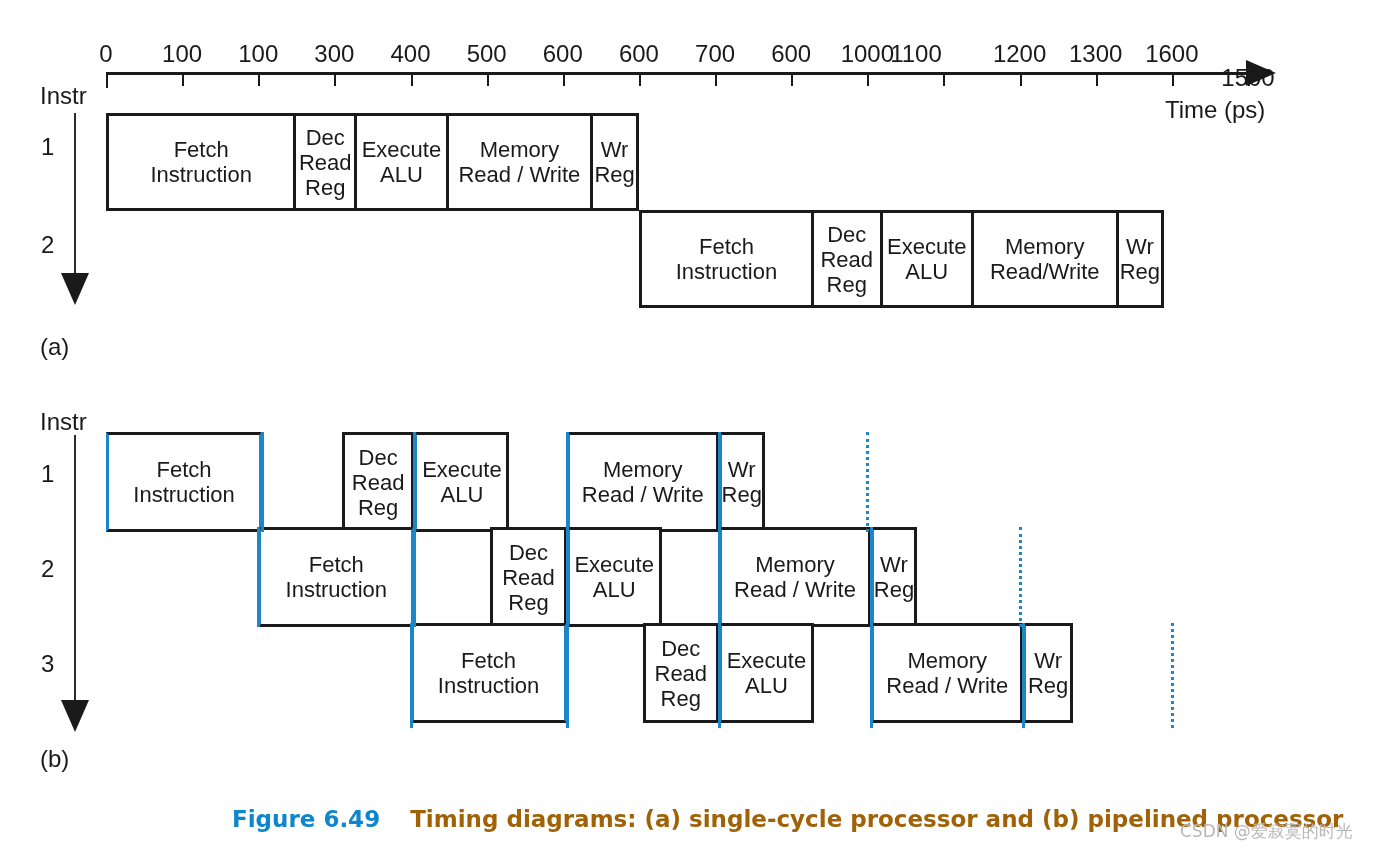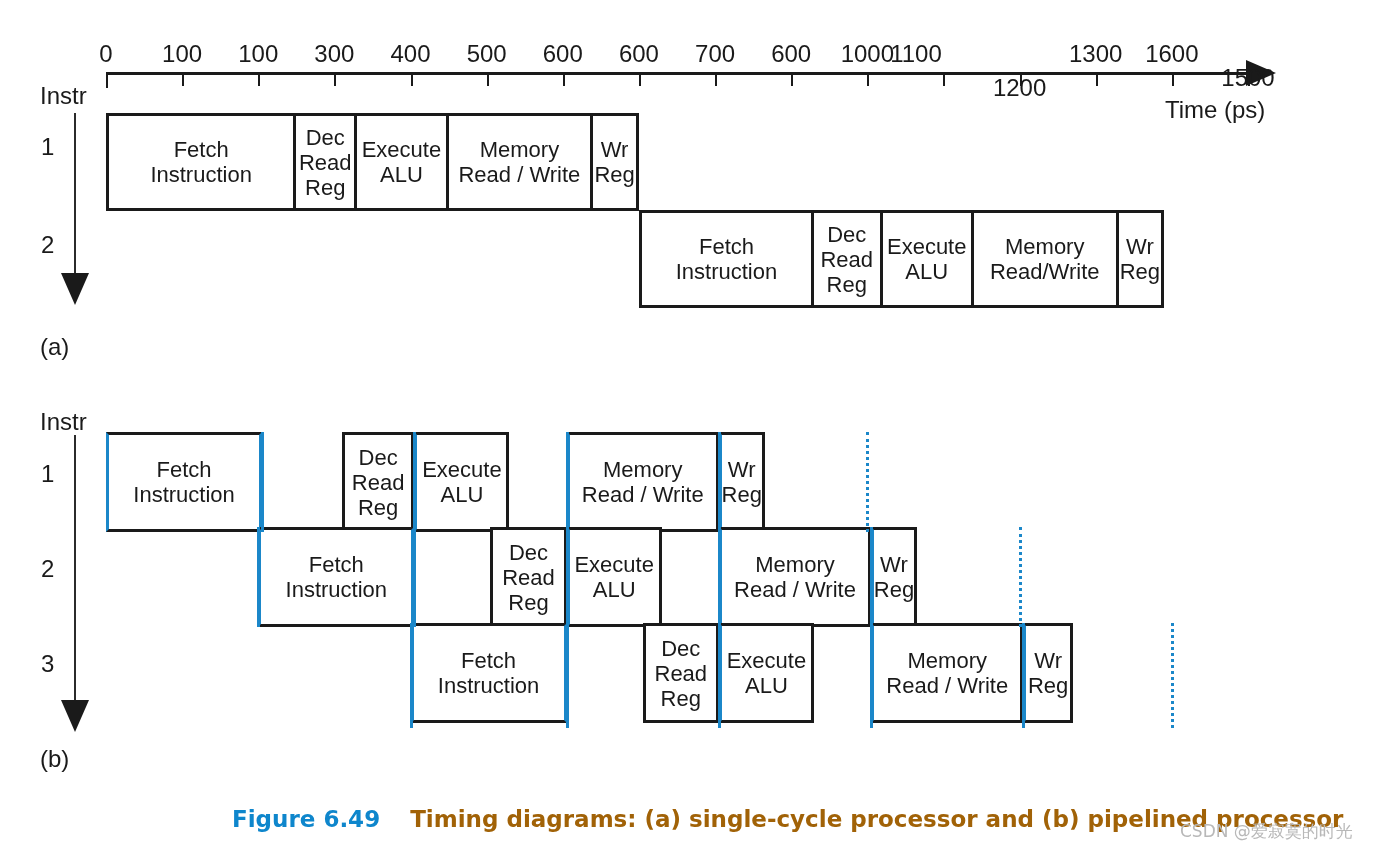--- a/index.html
+++ b/index.html
@@ -169,21 +169,21 @@
       <div class="axis-label" style="left:593.9333333333333px; top:40px; width:90px;">600</div>
       <div class="axis-tick" style="left:715.0666666666666px; top:72px; height:14px;"></div>
       <div class="axis-label" style="left:670.0666666666666px; top:40px; width:90px;">700</div>
       <div class="axis-tick" style="left:791.1999999999999px; top:72px; height:14px;"></div>
       <div class="axis-label" style="left:746.1999999999999px; top:40px; width:90px;">600</div>
       <div class="axis-tick" style="left:867.3333333333333px; top:72px; height:14px;"></div>
       <div class="axis-label" style="left:822.3333333333333px; top:40px; width:90px;">1000</div>
       <div class="axis-tick" style="left:943.4666666666666px; top:72px; height:14px;"></div>
       <div class="axis-label" style="left:871px; top:40px; width:90px;">1100</div>
       <div class="axis-tick" style="left:1019.6px; top:72px; height:14px;"></div>
-      <div class="axis-label" style="left:974.6px; top:40px; width:90px;margin-top:34px;">1200</div>
+      <div class="axis-label" style="left:974.6px; top:40px; width:90px;">1200</div>
       <div class="axis-tick" style="left:1095.7333333333333px; top:72px; height:14px;"></div>
       <div class="axis-label" style="left:1050.7333333333333px; top:40px; width:90px;">1300</div>
       <div class="axis-tick" style="left:1171.8666666666666px; top:72px; height:14px;"></div>
       <div class="axis-label" style="left:1126.8666666666666px; top:40px; width:90px;">1600</div>
       <div class="axis-tick" style="left:1248px; top:72px; height:14px;"></div>
       <div class="axis-label" style="left:1203px; top:40px; width:90px;margin-top:24px;">1500</div>
       <div class="time-caption" style="left:1164.9333333333334px; top:96px;">Time (ps)</div>
     </div>
 
   <div class="abs" id="part-a">

